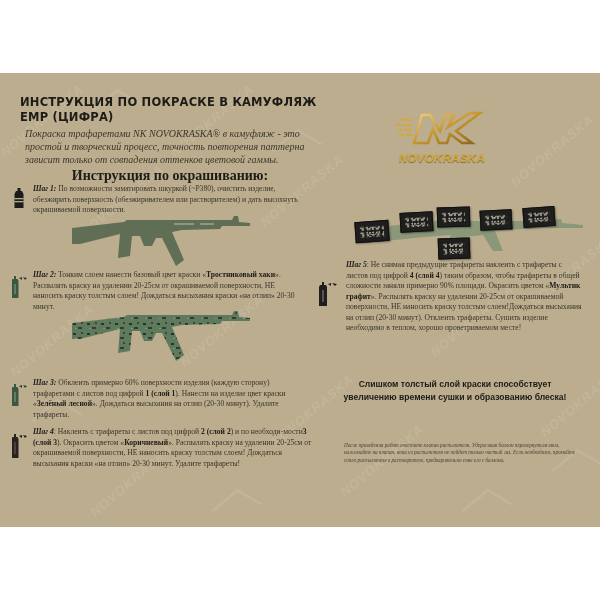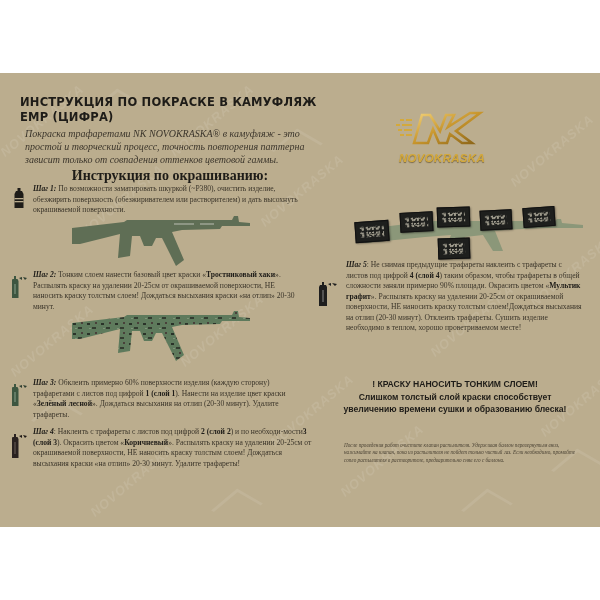--- a/index.html
+++ b/index.html
@@ -208,18 +208,17 @@
   <rect x="4" y="0" width="2" height="3" fill="#1e1e1e"></rect>
   <path d="M2 3 h6 l1 2 v19 h-8 v-19 z" fill="#1e1e1e"></path>
   <rect x="4.5" y="8" width="1" height="12" fill="#888"></rect>
   <path d="M10 2 l3 -1 v3 z M14 1 l5 1 l-2 2 z" fill="#1e1e1e"></path>
 </svg>
 <div class="step" style="left:346px;top:260px;width:238px">
   <span class="lbl">Шаг 5</span><span>: Не снимая предыдущие трафареты наклеить с трафареты с листов под цифрой </span><b>4</b> <b>(слой 4</b><span>) таким образом, чтобы трафареты в общей сложности заняли примерно 90% площади. Окрасить цветом «</span><b>Мультик графит</b><span>». Распылять краску на удалении 20-25см от окрашиваемой поверхности, НЕ наносить краску толстым слоем!Дождаться высыхания на отлип (20-30 минут). Отклеить трафареты. Сушить изделие необходимо в теплом, хорошо проветриваемом месте!</span>
 </div>
 
 <div class="warning">
-  <div>! КРАСКУ НАНОСИТЬ ТОНКИМ СЛОЕМ!</div>
   <div>Слишком толстый слой краски способствует</div>
   <div>увеличению времени сушки и образованию блеска!</div>
 </div>
 
 <div class="note">После проведения работ очистите клапан распылителя. Удерживая баллон перевернутым вниз, нажимайте на клапан, пока из распылителя не пойдет только чистый газ. Если необходимо, промойте сопло распылителя в растворителе, предварительно сняв его с баллона.</div>
 
 </body></html>

